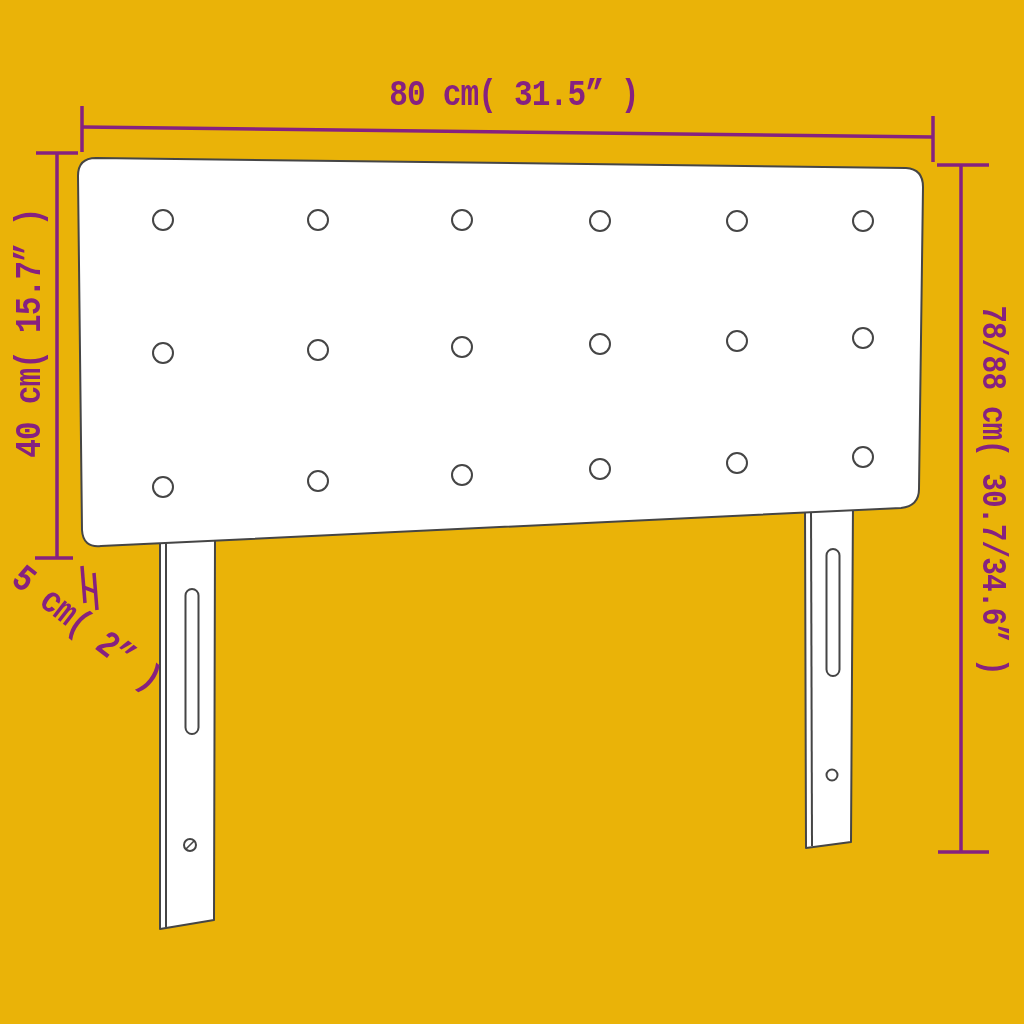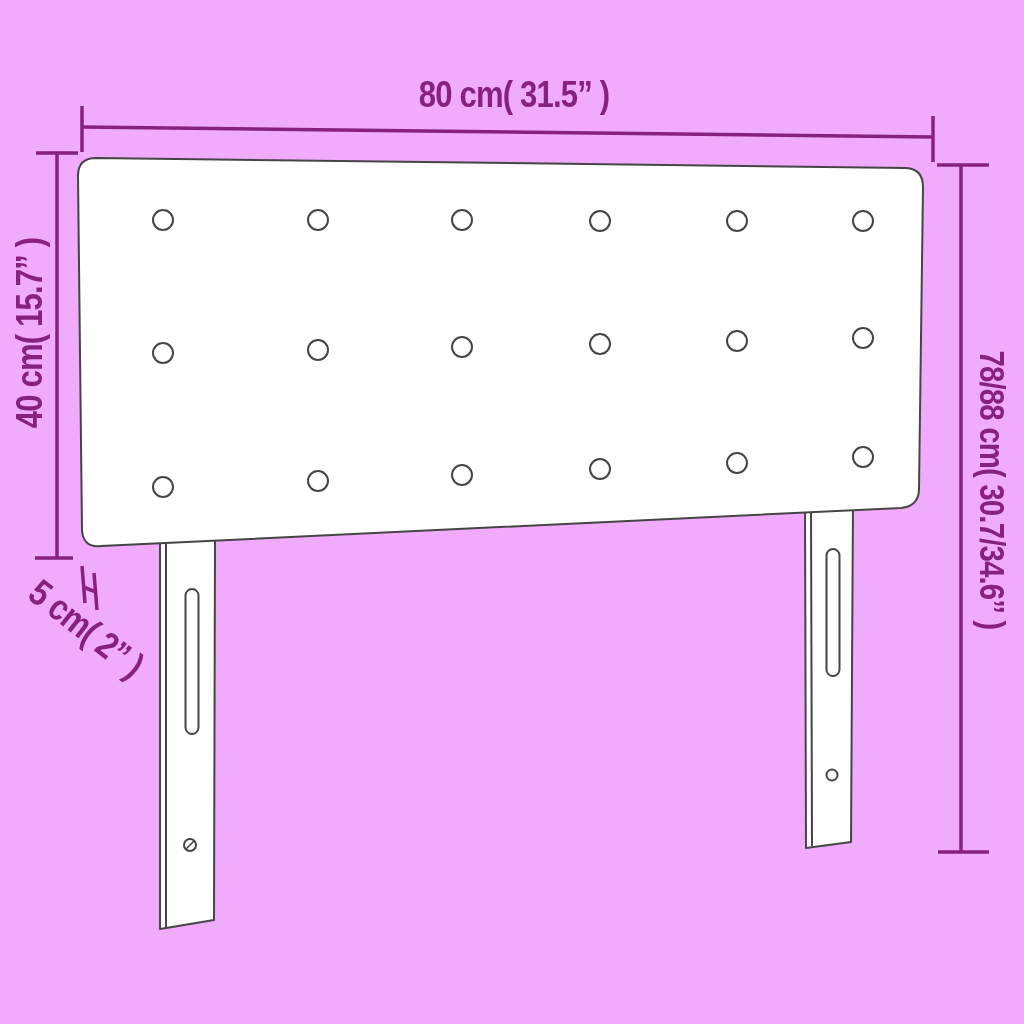--- a/index.html
+++ b/index.html
@@ -1,21 +1,21 @@
 <!DOCTYPE html>
 <html><head>
 <meta charset="utf-8">
 <style>
   html,body{margin:0;padding:0;background:#ffffff;}
   .stage{
     position:relative;
     width:1024px;height:1024px;
-    background:#f0abfc;
+    background:#eab308;
     overflow:hidden;
-    font-family:Liberation Sans, sans-serif;
+    font-family:Liberation Mono, monospace;
   }
   .stage svg{position:absolute;left:0;top:0;}
   .dim-label{
     position:absolute;
     color:#862180;
     font-weight:700;
     white-space:nowrap;
     text-align:center;
     -webkit-font-smoothing:antialiased;
   }

